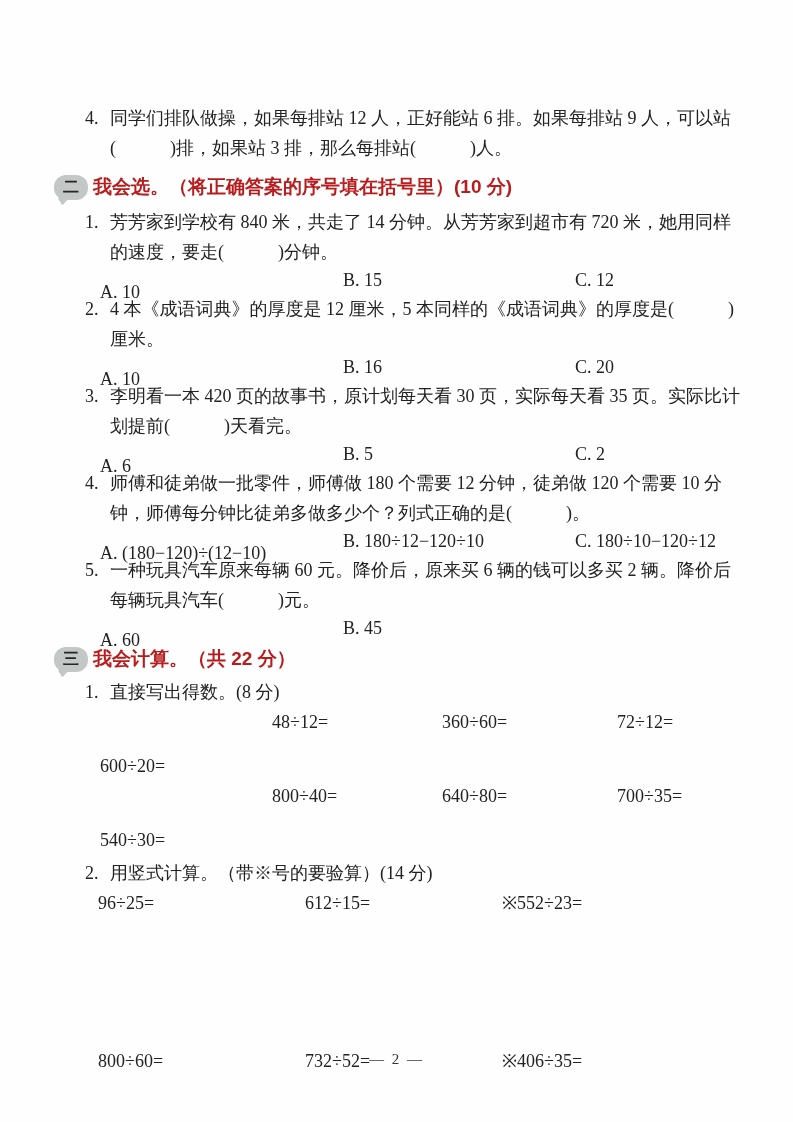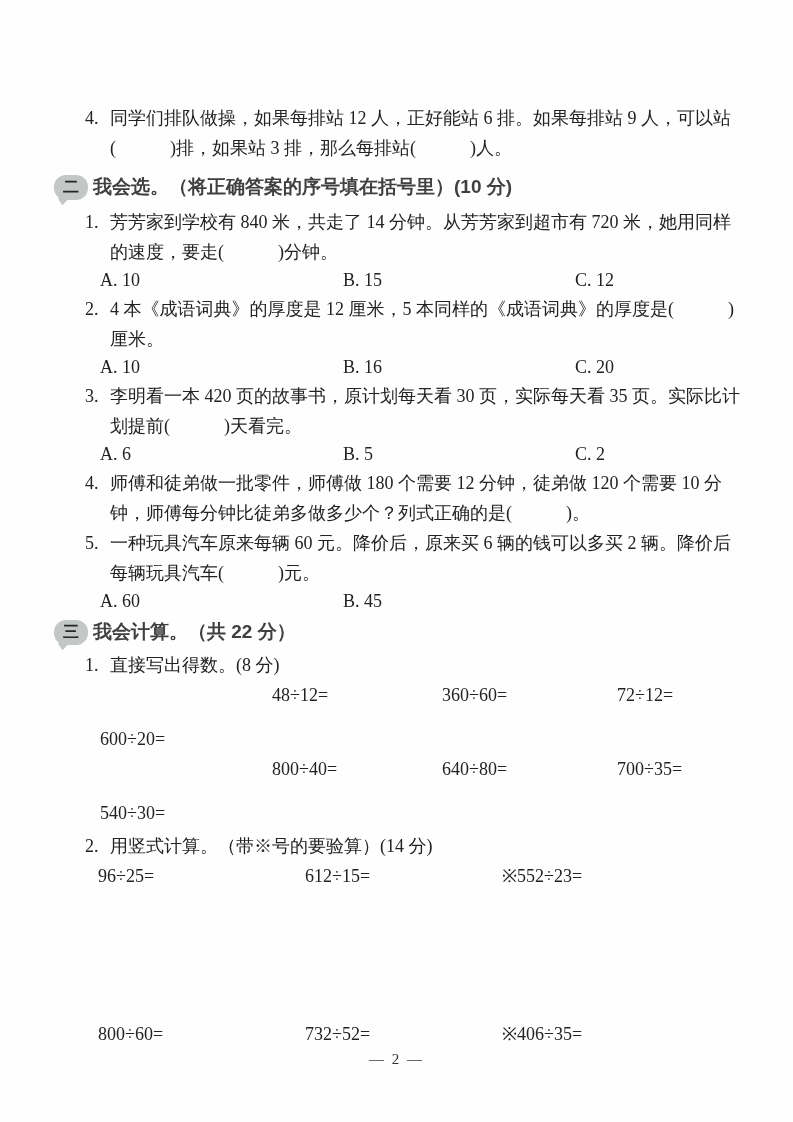--- a/index.html
+++ b/index.html
@@ -19,21 +19,21 @@
   .q { display:flex; line-height:30px; }
   .q .qnum { flex:0 0 25px; margin-left:25px; }
   .q .qtext { flex:1; }
 
   .tail-item { margin-bottom:0; }
 
   
   .sec-header { display:flex; align-items:center; height:30px; margin-left:-6px; }
   .sec-header .sec-title {
     font-family:"Liberation Sans","DejaVu Sans",sans-serif;
-    font-weight:bold; font-size:19px; color:#404040; margin-left:5px;
+    font-weight:bold; font-size:19px; color:#b91c1c; margin-left:5px;
   }
   .bubble {
     position:relative; display:inline-flex; align-items:center; justify-content:center;
     width:34px; height:25px; border-radius:12px;
     background:#c3c7c6;
     font-family:"Liberation Sans","DejaVu Sans",sans-serif;
     font-weight:bold; font-size:16px; color:#262626;
   }
   .bubble::after {
     content:""; position:absolute; left:5px; bottom:-3px;
@@ -41,21 +41,21 @@
     transform:rotate(55deg) skew(12deg); border-radius:1px;
   }
   .hdr2 { margin-top:9px; }
   .hdr3 { margin-top:2px; }
 
   .qblock { margin-top:5px; }
   .q-first { margin-top:5px; }
 
   
   .opts { display:flex; margin-left:40px; line-height:27px; height:27px; }
-  .opt-a { flex:0 0 243px; }
+  .opt-a { flex:0 0 243px;margin-top:12px; }
   .opt-b { flex:0 0 232px; }
   .opt-c { flex:1; }
 
   
   .sub { margin-top:3px; }
 
   
   .eq4 { display:flex; margin-left:40px; line-height:30px; }
   .eq4 .c1 { flex:0 0 172px;margin-top:44px; }
   .eq4 .c2 { flex:0 0 170px; }
@@ -118,20 +118,25 @@
     <div class="opts">
       <span class="opt-a">A. 6</span>
       <span class="opt-b">B. 5</span>
       <span class="opt-c">C. 2</span>
     </div>
 
     <div class="q">
       <span class="qnum">4.</span>
       <span class="qtext">师傅和徒弟做一批零件，师傅做 180 个需要 12 分钟，徒弟做 120 个需要 10 分钟，师傅每分钟比徒弟多做多少个？列式正确的是(　　　)。</span>
     </div>
+    <div class="opts">
+      <span class="opt-a">A. (180−120)÷(12−10)</span>
+      <span class="opt-b">B. 180÷12−120÷10</span>
+      <span class="opt-c">C. 180÷10−120÷12</span>
+    </div>
 
     <div class="q">
       <span class="qnum">5.</span>
       <span class="qtext">一种玩具汽车原来每辆 60 元。降价后，原来买 6 辆的钱可以多买 2 辆。降价后每辆玩具汽车(　　　)元。</span>
     </div>
     <div class="opts">
       <span class="opt-a">A. 60</span>
       <span class="opt-b">B. 45</span>
     </div>
 

